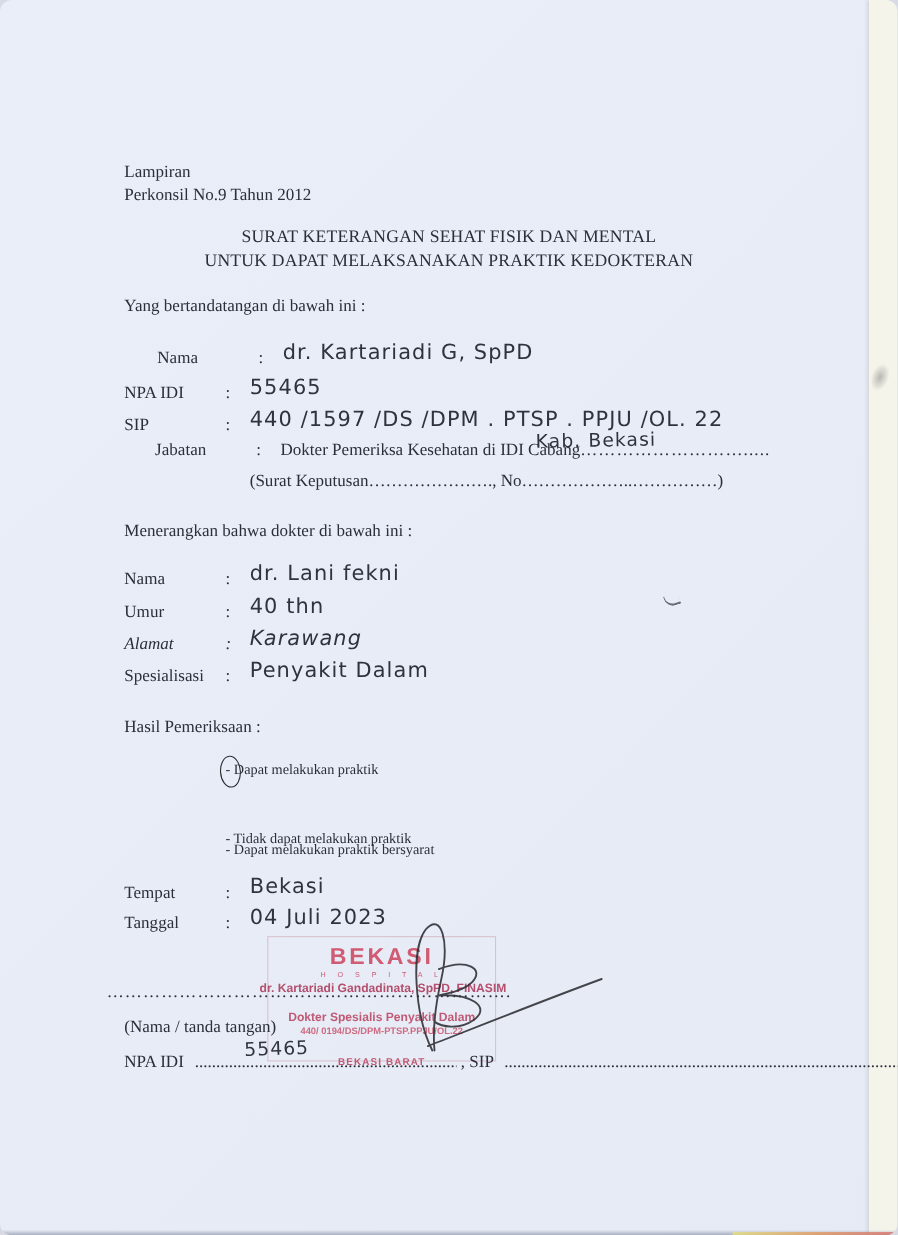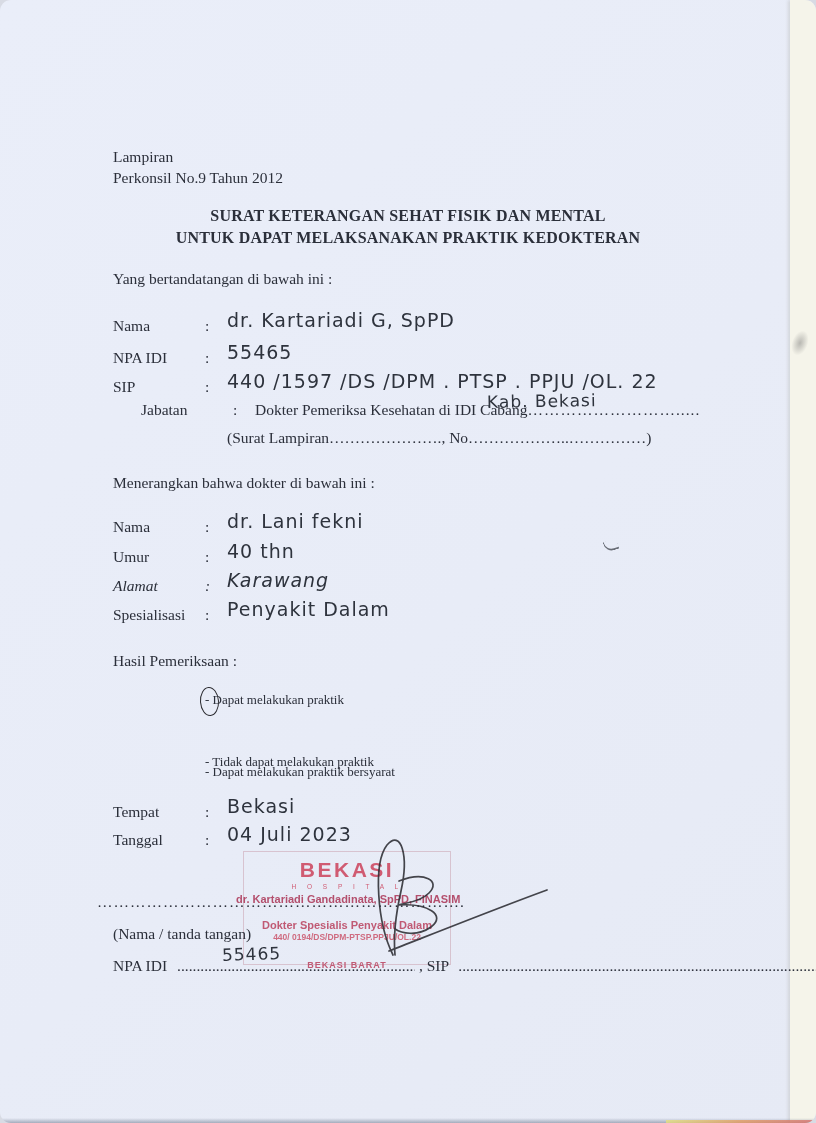--- a/index.html
+++ b/index.html
@@ -31,21 +31,21 @@
     position:absolute;right:0;bottom:0;width:150px;height:3px;
     background:linear-gradient(to right,#e8e27a,#e89a5a,#d96a6a);
     opacity:.75;
   }
   .hw{
     font-family:"DejaVu Sans", sans-serif;
     color:#2e333d;
     letter-spacing:1px;
   }
   .header-block{position:absolute;left:113px;top:146px;font-size:15.5px;line-height:21px;}
-  .title-block{position:absolute;left:0;top:205px;width:816px;text-align:center;font-weight:bold;font-size:16px;line-height:22px;letter-spacing:.2px;}
+  .title-block{position:absolute;left:0;top:205px;width:816px;text-align:center;font-weight:normal;font-size:16px;line-height:22px;letter-spacing:.2px;}
   .intro{position:absolute;left:113px;top:270px;font-size:15.5px;}
   .intro2{position:absolute;left:113px;top:474px;font-size:15.5px;}
   .results-head{position:absolute;left:113px;top:652px;font-size:15.5px;}
   .row{position:absolute;left:113px;font-size:15.5px;white-space:nowrap;}
   .row .lbl{display:inline-block;width:92px;}
   .row .colon{display:inline-block;width:22px;text-align:left;}
   .hw-val{font-size:19px;position:relative;top:-4px;}
   .hw-sm{font-size:17px;}
   .dots{letter-spacing:1px;}
   .dotclip{display:inline-block;overflow:hidden;white-space:nowrap;vertical-align:bottom;}
@@ -97,34 +97,34 @@
     <div>Perkonsil No.9 Tahun 2012</div>
   </div>
 
   <div class="title-block">
     <div>SURAT KETERANGAN SEHAT FISIK DAN MENTAL</div>
     <div>UNTUK DAPAT MELAKSANAKAN PRAKTIK KEDOKTERAN</div>
   </div>
 
   <div class="intro">Yang bertandatangan di bawah ini :</div>
 
-  <div class="row" style="top:313px;">
+  <div class="row" style="top:313px;margin-left:30px;">
     <span class="lbl">Nama</span><span class="colon">:</span><span class="hw hw-val">dr. Kartariadi G, SpPD</span>
   </div>
   <div class="row" style="top:345px;">
     <span class="lbl">NPA IDI</span><span class="colon">:</span><span class="hw hw-val">55465</span>
   </div>
   <div class="row" style="top:374px;">
     <span class="lbl">SIP</span><span class="colon">:</span><span class="hw hw-val">440 /1597 /DS /DPM . PTSP . PPJU /OL. 22</span>
   </div>
   <div class="row" style="top:401px;margin-left:28px;">
     <span class="lbl">Jabatan</span><span class="colon">:</span><span>Dokter Pemeriksa Kesehatan di IDI Cabang</span><span class="dots">……………………….....</span>
   </div>
   <div class="hw hw-sm jabatan-hw">Kab. Bekasi</div>
-  <div class="row" style="top:429px;left:227px;">(Surat Lampiran…………………., No………………..……………)</div>
+  <div class="row" style="top:429px;left:227px;">(Surat Keputusan…………………., No………………..……………)</div>
 
   <div class="intro2">Menerangkan bahwa dokter di bawah ini :</div>
 
   <div class="row" style="top:514px;">
     <span class="lbl">Nama</span><span class="colon">:</span><span class="hw hw-val">dr. Lani fekni</span>
   </div>
   <div class="row" style="top:544px;">
     <span class="lbl">Umur</span><span class="colon">:</span><span class="hw hw-val">40 thn</span>
   </div>
   <div class="row" style="top:573px;font-style:italic;">

